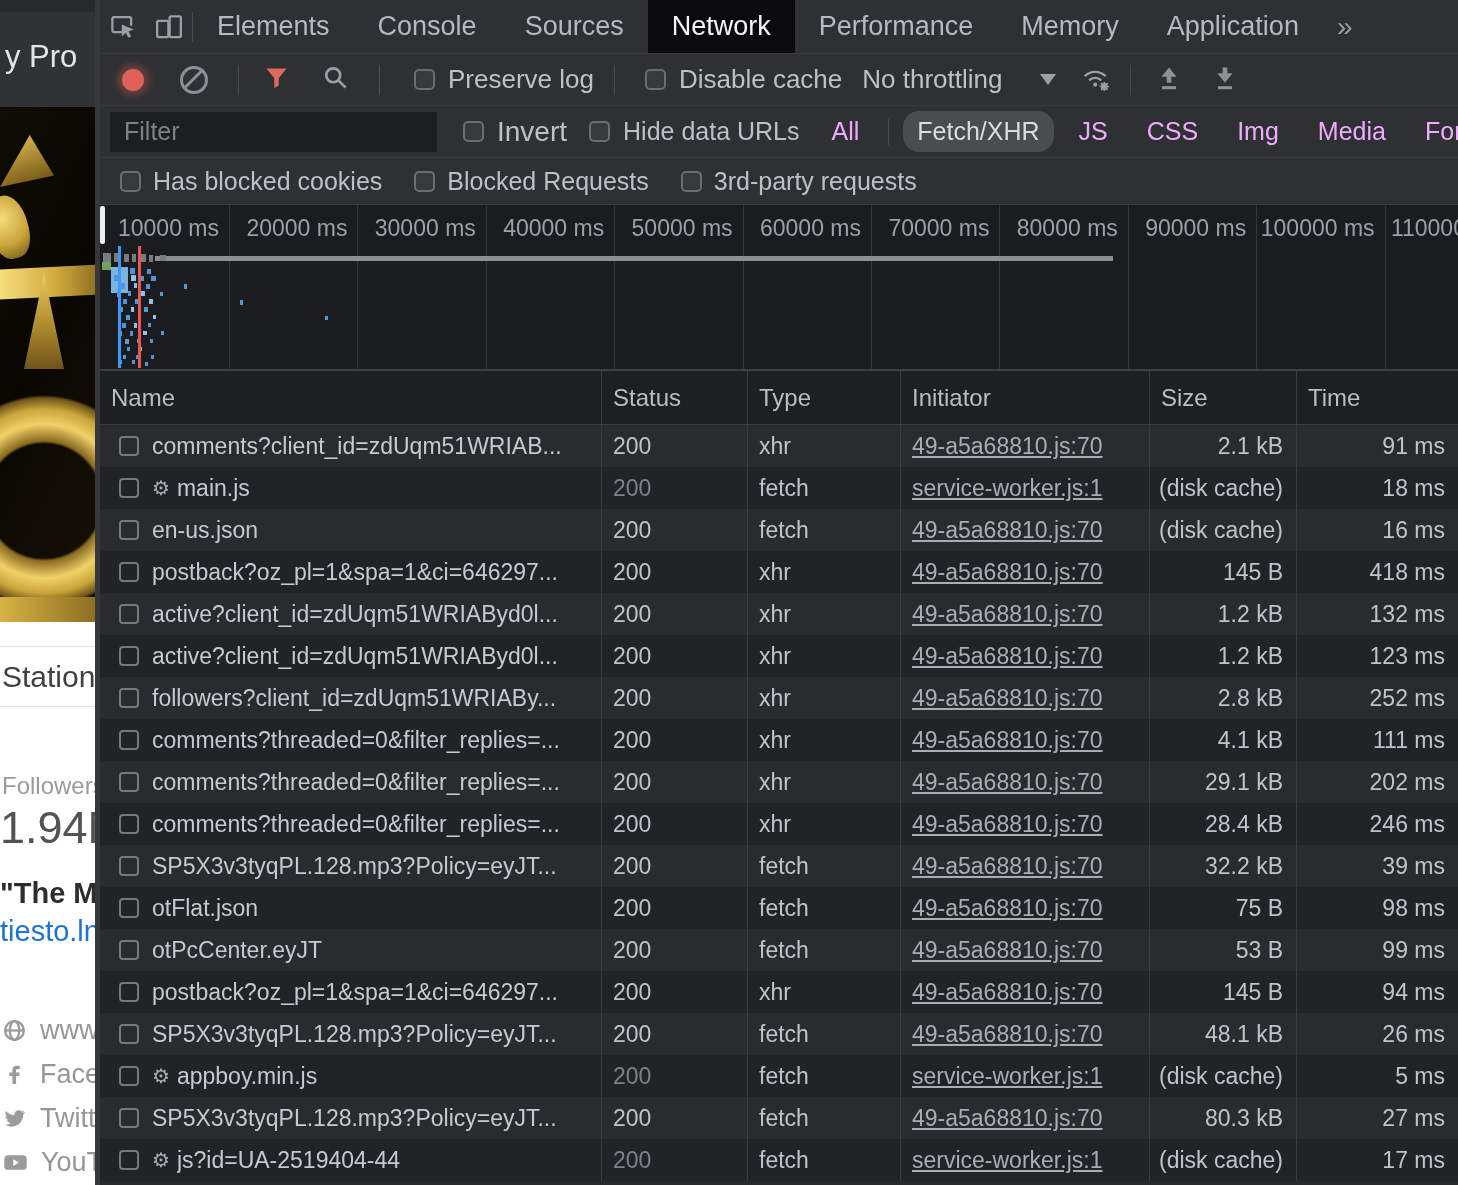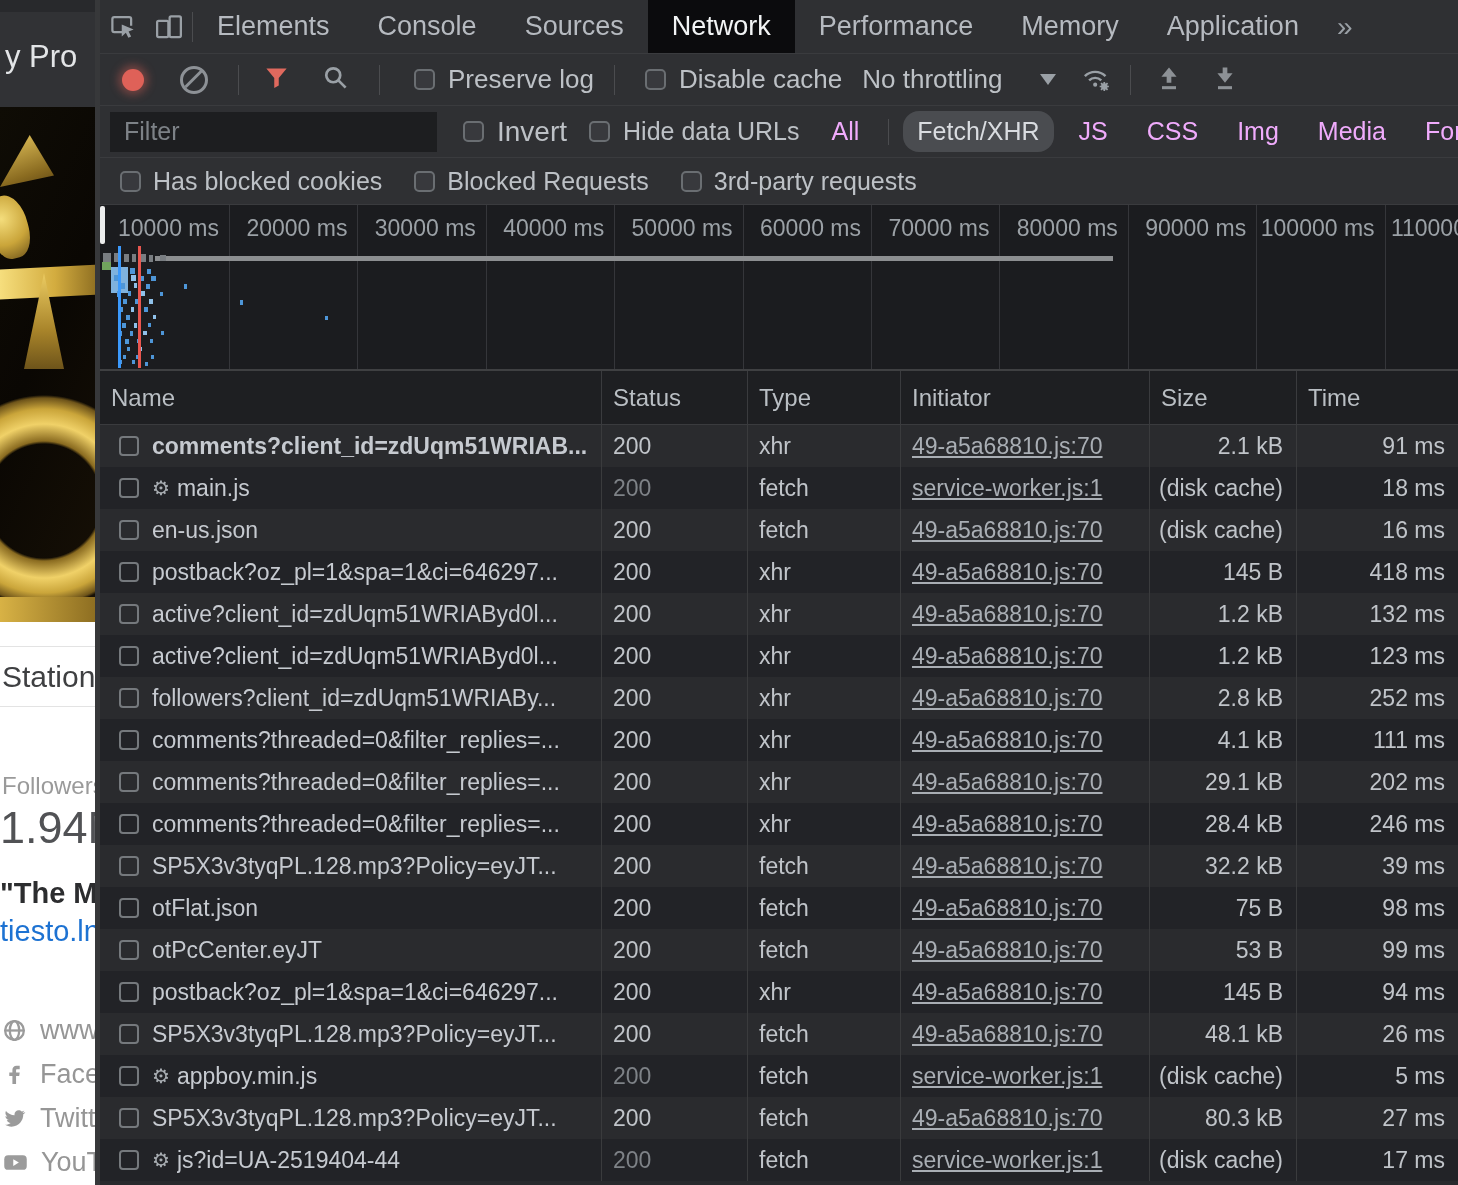--- a/index.html
+++ b/index.html
@@ -364,21 +364,21 @@
     <div class="thead">
         <div class="cell" style="width: 502px;">Name</div>
         <div class="cell" style="width: 146px; text-align: center;">Status</div>
         <div class="cell" style="width: 153px;">Type</div>
         <div class="cell" style="width: 249px;">Initiator</div>
         <div class="cell" style="width: 147px;">Size</div>
         <div class="cell" style="width: 161px;">Time</div>
       </div>
     <div class="rows">
         <div class="row alt0">
-          <div class="cell" style="width: 502px; font-weight: bold;">
+          <div class="cell" style="width: 502px;">
             <div class="row-cb"></div>
             <span class="rname">comments?client_id=zdUqm51WRIAB...</span>
           </div>
           <div class="cell" style="width: 146px;">
             <span class="rstatus">200</span>
           </div>
           <div class="cell" style="width: 153px;">
             <span class="rtype">xhr</span>
           </div>
           <div class="cell" style="width: 249px;">

